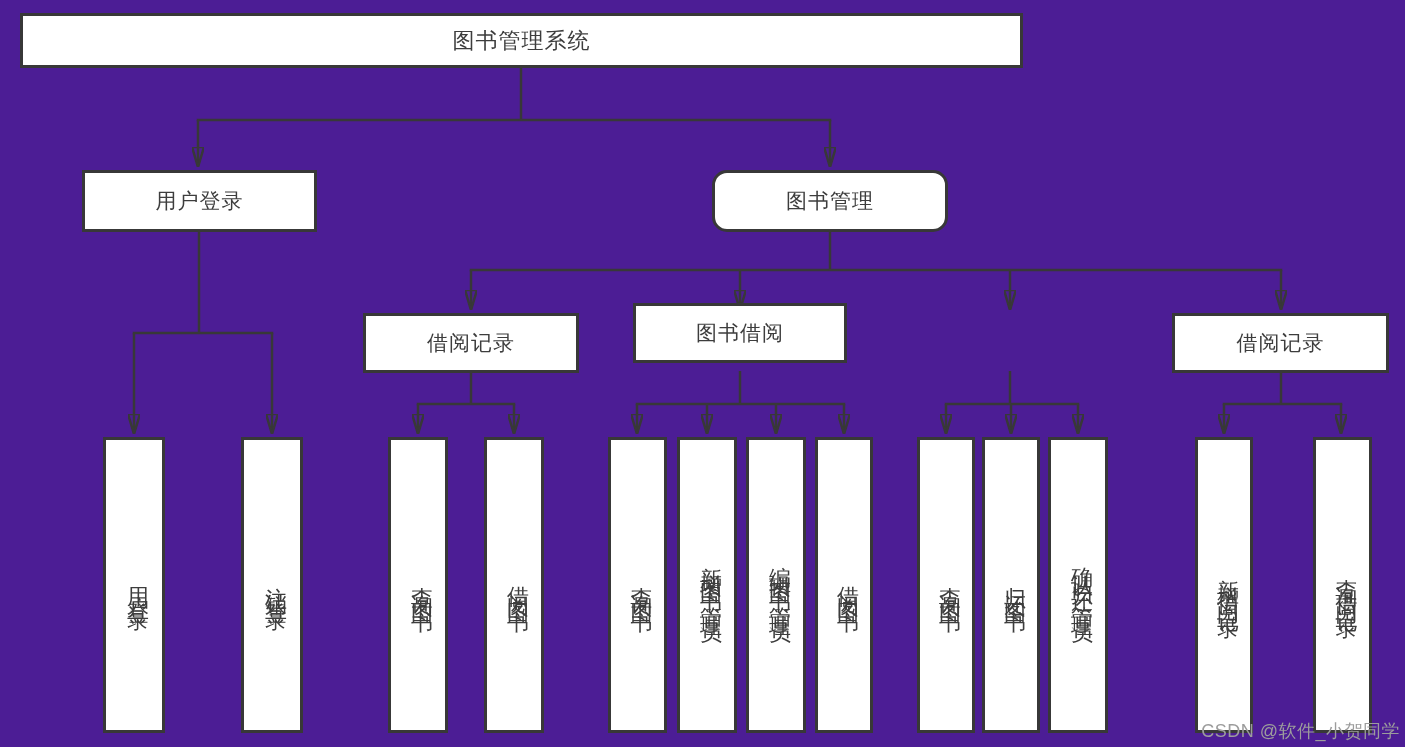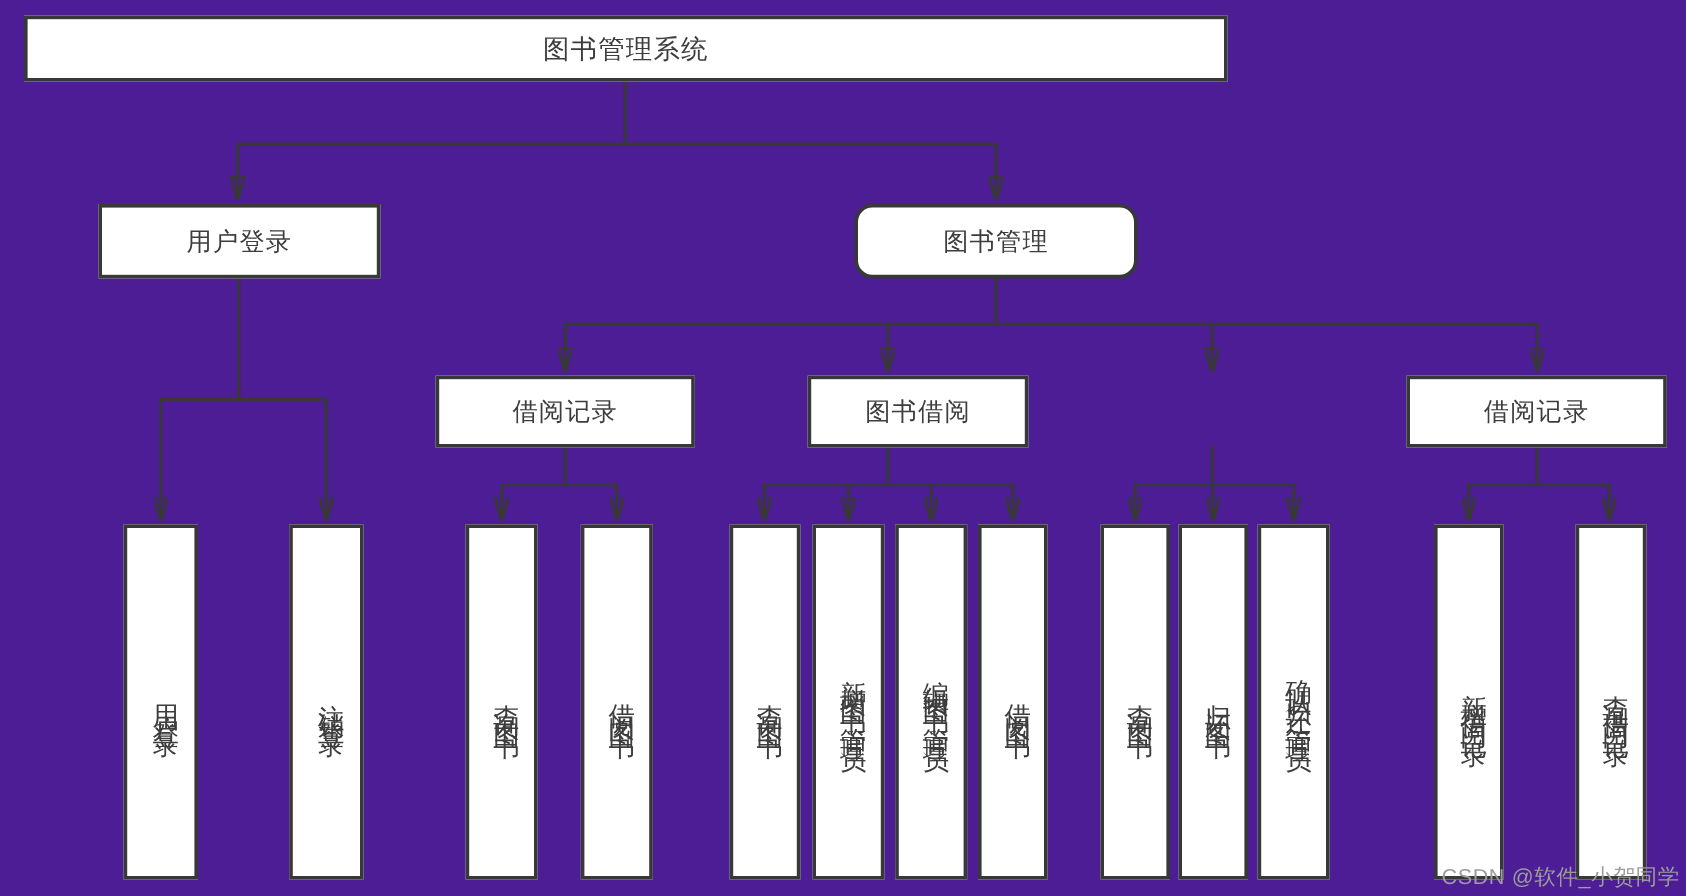--- a/index.html
+++ b/index.html
@@ -125,21 +125,21 @@
   <div class="node h-node" style="left:82px; top:170px; width:235px; height:62px;">
     <span class="node-label">用户登录</span>
   </div>
   <div class="node h-node" style="left:712px; top:170px; width:236px; height:62px;border-radius:15px;">
     <span class="node-label">图书管理</span>
   </div>
 
   <div class="node h-node" style="left:363px; top:313px; width:216px; height:60px;">
     <span class="node-label">借阅记录</span>
   </div>
-  <div class="node h-node" style="left:633px; top:313px; width:184px; height:60px;margin-left:40px;">
+  <div class="node h-node" style="left:633px; top:303px; width:214px; height:60px;">
     <span class="node-label">图书借阅</span>
   </div>
   <div class="node h-node" style="left:1172px; top:313px; width:217px; height:60px;">
     <span class="node-label">借阅记录</span>
   </div>
 
   <div class="node v-node" style="left:103px; width:62px;">
     <span class="node-label">用户登录</span>
   </div>
   <div class="node v-node" style="left:241px; width:62px;">

